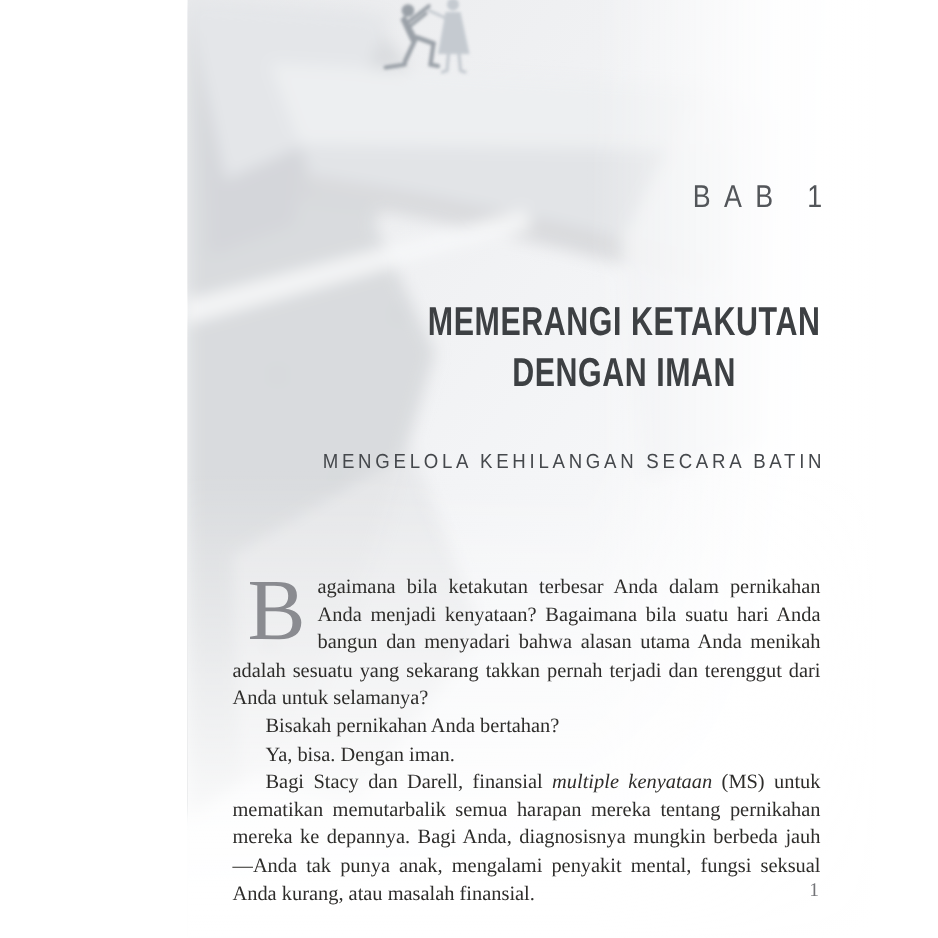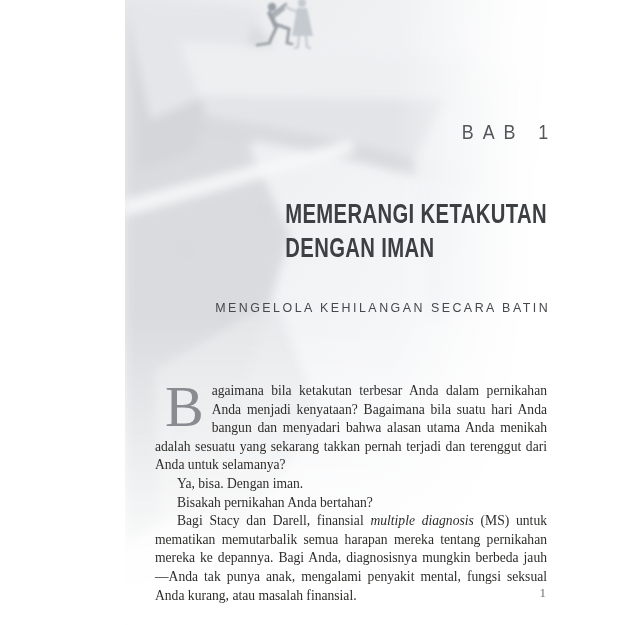--- a/index.html
+++ b/index.html
@@ -24,21 +24,21 @@
   .content{position:absolute;left:113px;top:0;width:392px;height:625px;}
 
   .chapter-label{
     position:absolute;top:120px;right:0;
     font-size:21px;font-weight:400;color:var(--chapter-label);
     letter-spacing:.5em;margin-right:-.5em;
     display:inline-block;transform:scaleX(.85);transform-origin:100% 50%;
     white-space:nowrap;
   }
   .title{
-    position:absolute;top:197px;right:0;text-align:left;
+    position:absolute;top:197px;right:0;text-align:center;
     color:var(--title);font-weight:bold;font-size:27px;line-height:34px;
     white-space:nowrap;
   }
   .title .tline{
     display:block;transform:scaleX(.75);transform-origin:100% 50%;
     letter-spacing:.5px;
   }
   .subtitle{
     position:absolute;top:300px;right:0;
     font-size:13.5px;font-weight:400;color:var(--subtitle);
@@ -153,20 +153,20 @@
       <span class="tline">MEMERANGI KETAKUTAN</span>
       <span class="tline">DENGAN IMAN</span>
     </div>
 
     <span class="subtitle">MENGELOLA KEHILANGAN SECARA BATIN</span>
 
     <div class="bodytext">
       <p>
         <span class="dropcap">B</span><span>agaimana bila ketakutan terbesar Anda dalam pernikahan Anda menjadi kenyataan? Bagaimana bila suatu hari Anda bangun dan menyadari bahwa alasan utama Anda menikah adalah sesuatu yang sekarang takkan pernah terjadi dan terenggut dari Anda untuk selamanya?</span>
       </p>
+      <p class="indent">Bisakah pernikahan Anda bertahan?</p>
       <p class="indent">Ya, bisa. Dengan iman.</p>
-      <p class="indent">Bisakah pernikahan Anda bertahan?</p>
-      <p class="indent"><span>Bagi Stacy dan Darell, finansial </span><span class="ital">multiple diagnosis</span><span> (MS) untuk mematikan memutarbalik semua harapan mereka tentang pernikahan mereka ke depannya. Bagi Anda, diagnosisnya mungkin berbeda jauh—Anda tak punya anak, mengalami penyakit mental, fungsi seksual Anda kurang, atau masalah finansial.</span></p>
+      <p class="indent"><span>Bagi Stacy dan Darell, finansial </span><span class="ital">multiple kenyataan</span><span> (MS) untuk mematikan memutarbalik semua harapan mereka tentang pernikahan mereka ke depannya. Bagi Anda, diagnosisnya mungkin berbeda jauh—Anda tak punya anak, mengalami penyakit mental, fungsi seksual Anda kurang, atau masalah finansial.</span></p>
     </div>
 
     <span class="page-num">1</span>
   </div>
 </div>
 
 </body></html>

